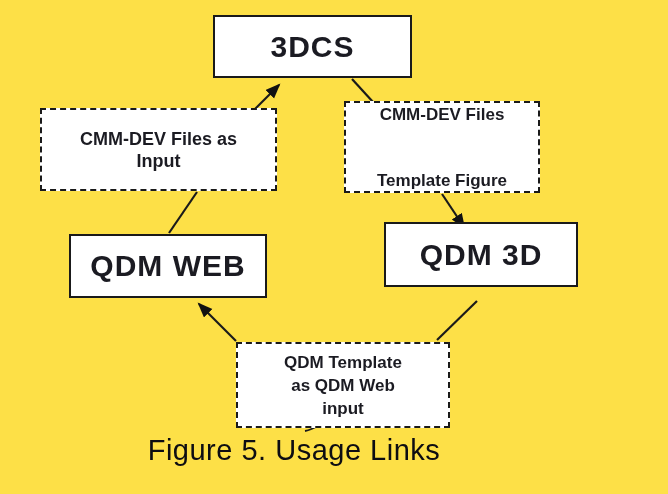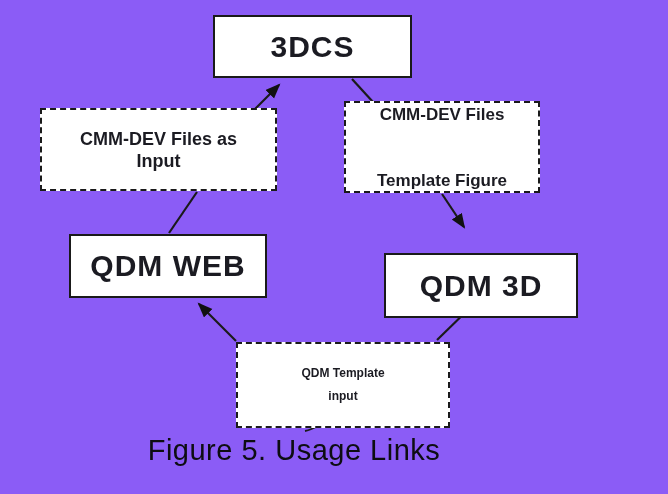--- a/index.html
+++ b/index.html
@@ -5,21 +5,21 @@
   html, body {
     margin: 0;
     padding: 0;
     background: #ffffff;
     font-family: "Liberation Sans", sans-serif;
   }
   .diagram {
     position: relative;
     width: 668px;
     height: 494px;
-    background: #8b5cf6;
+    background: #fde047;
     overflow: hidden;
   }
   .connectors {
     position: absolute;
     left: 0;
     top: 0;
     width: 668px;
     height: 494px;
   }
   .node {
@@ -47,25 +47,25 @@
   .note-left {
     left: 40px; top: 108px; width: 237px; height: 83px;
     font-size: 18px; line-height: 22px;
   }
   .note-right {
     left: 344px; top: 101px; width: 196px; height: 92px;
     font-size: 17px; line-height: 23px; gap: 43px;
   }
   .note-bottom {
     left: 236px; top: 342px; width: 214px; height: 86px;
-    font-size: 12px; line-height: 23px;
+    font-size: 17px; line-height: 23px;
   }
   .box-3dcs  { left: 213px; top: 15px;  width: 199px; height: 63px; }
   .box-qdmweb{ left: 69px;  top: 234px; width: 198px; height: 64px; }
-  .box-qdm3d { left: 384px; top: 253px; width: 194px; height: 65px; }
+  .box-qdm3d { left: 384px; top: 222px; width: 194px; height: 65px; }
   .caption {
     position: absolute;
     left: 124px;
     top: 434px;
     width: 340px;
     text-align: center;
     font-size: 29px;
     font-weight: 400;
     color: #0d0d12;
     letter-spacing: 0.5px;
@@ -115,18 +115,19 @@
   <div class="node solid-node box-qdmweb">
     <span>QDM WEB</span>
   </div>
 
   <div class="node solid-node box-qdm3d">
     <span>QDM 3D</span>
   </div>
 
   <div class="node dashed-node note-bottom">
     <span class="line">QDM Template</span>
+    <span class="line">as QDM Web</span>
     <span class="line">input</span>
   </div>
 
   <div class="caption">Figure 5. Usage Links</div>
 
 </div>
 
 </body></html>

